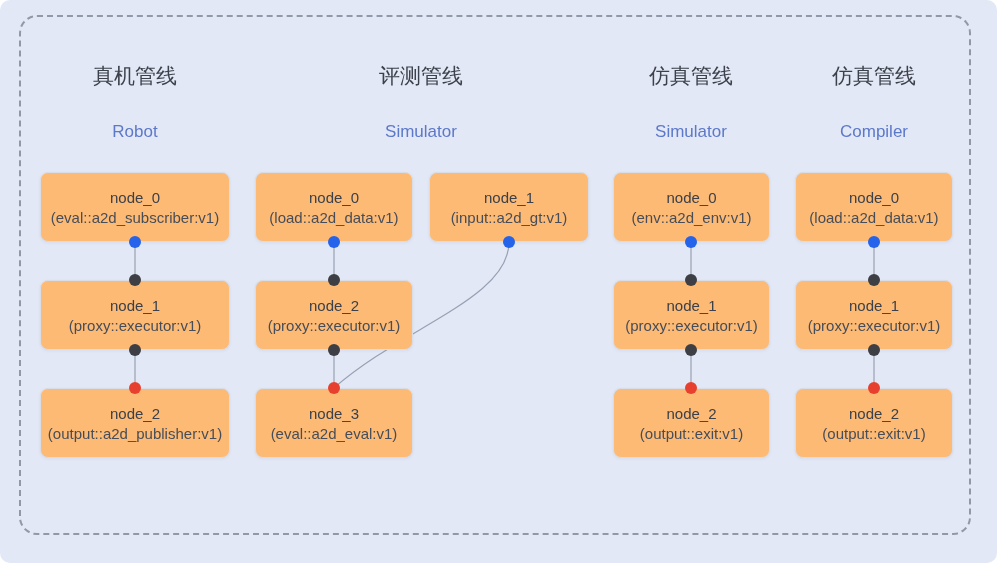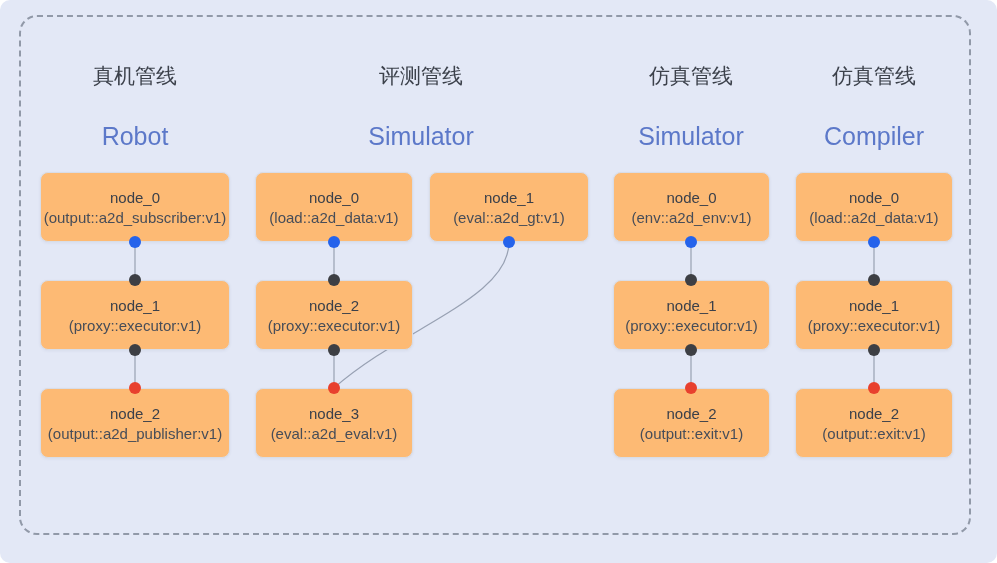--- a/index.html
+++ b/index.html
@@ -13,21 +13,21 @@
     border:2px dashed #9199a8;border-radius:18px;box-sizing:border-box;
     z-index:0;
   }
   .title-zh{
     position:absolute;top:62px;transform:translateX(-50%);
     font-size:21px;font-weight:normal;color:#3c414b;white-space:nowrap;
     z-index:2;
   }
   .title-en{
     position:absolute;top:122px;transform:translateX(-50%);
-    font-size:25px;font-weight:400;color:#5c78c9;white-space:nowrap;
+    font-size:17px;font-weight:400;color:#5c78c9;white-space:nowrap;
     z-index:2;
   }
   .wires{position:absolute;left:0;top:0;z-index:1;}
   .wires path{stroke:#98a1b3;stroke-width:1.2;fill:none;}
   .node{
     position:absolute;height:70px;box-sizing:border-box;
     background:#fdba74;border:1px solid #d9dde6;border-radius:8px;
     box-shadow:0 1px 3px rgba(60,70,110,0.07);
     display:flex;flex-direction:column;align-items:center;justify-content:center;
     gap:5px;z-index:2;
@@ -69,38 +69,38 @@
 
     <path d="M691 242 L691 280"></path>
     <path d="M691 350 L691 388"></path>
 
     <path d="M874 242 L874 280"></path>
     <path d="M874 350 L874 388"></path>
   </svg>
 
   <div class="node" style="left:40px;top:172px;width:190px;">
     <span class="n-name">node_0</span>
-    <span class="n-type">(output::a2d_subscriber:v1)</span>
+    <span class="n-type">(eval::a2d_subscriber:v1)</span>
   </div>
   <div class="node" style="left:40px;top:280px;width:190px;">
     <span class="n-name">node_1</span>
     <span class="n-type">(proxy::executor:v1)</span>
   </div>
   <div class="node" style="left:40px;top:388px;width:190px;">
     <span class="n-name">node_2</span>
     <span class="n-type">(output::a2d_publisher:v1)</span>
   </div>
 
   <div class="node" style="left:255px;top:172px;width:158px;">
     <span class="n-name">node_0</span>
     <span class="n-type">(load::a2d_data:v1)</span>
   </div>
   <div class="node" style="left:429px;top:172px;width:160px;">
     <span class="n-name">node_1</span>
-    <span class="n-type">(eval::a2d_gt:v1)</span>
+    <span class="n-type">(input::a2d_gt:v1)</span>
   </div>
   <div class="node" style="left:255px;top:280px;width:158px;">
     <span class="n-name">node_2</span>
     <span class="n-type">(proxy::executor:v1)</span>
   </div>
   <div class="node" style="left:255px;top:388px;width:158px;">
     <span class="n-name">node_3</span>
     <span class="n-type">(eval::a2d_eval:v1)</span>
   </div>
 

